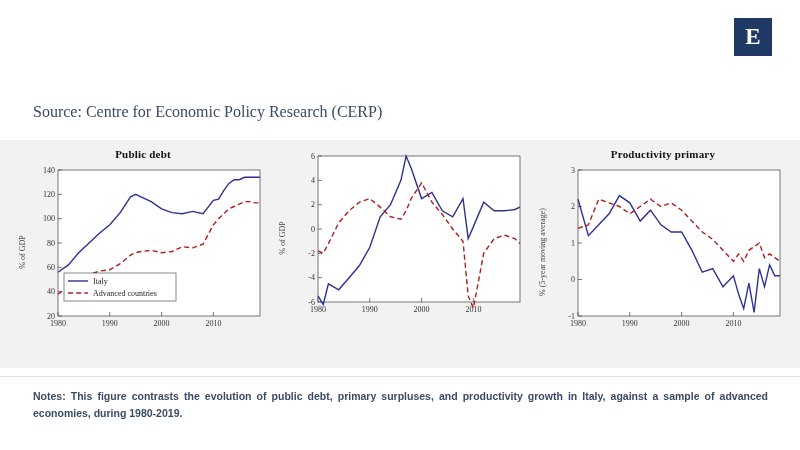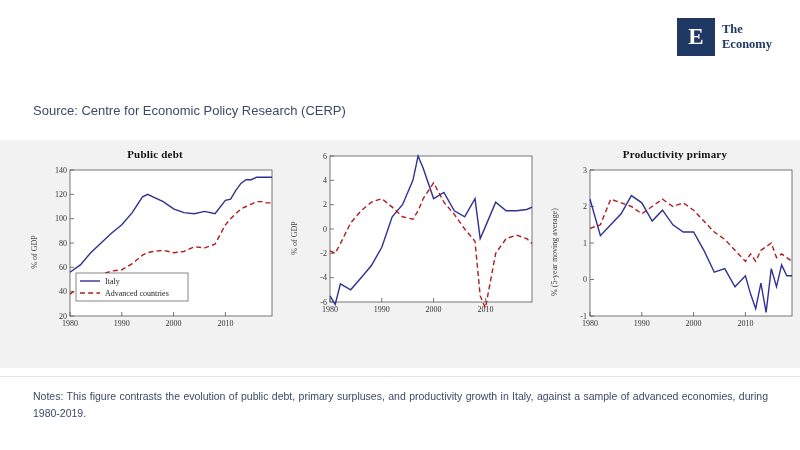--- a/index.html
+++ b/index.html
@@ -34,22 +34,23 @@
     font-size: 23px;
     line-height: 30px;
     color: #1f3864;
     font-weight: 400;
     letter-spacing: 0.1px;
   }
   .source {
     position: absolute;
     left: 33px;
     top: 103px;
-    font-size: 13px;
+    font-size: 16px;
     color: #3b4a66;
+    font-family: Liberation Serif, serif;
   }
   .logo {
     position: absolute;
     right: 28px;
     top: 18px;
     display: flex;
     align-items: center;
     gap: 7px;
   }
   .logo-mark {
@@ -78,21 +79,21 @@
     width: 800px;
     height: 228px;
     background: #f2f2f2;
   }
   .charts {
     position: absolute;
     left: 0; top: 0;
     width: 800px;
     height: 228px;
     display: flex;
-    justify-content: flex-end;
+    justify-content: center;
     align-items: flex-start;
     gap: 10px;
     padding-top: 8px;
     box-sizing: border-box;
     padding-left: 6px;
   }
   .panel {
     width: 250px;
     height: 210px;
     position: relative;
@@ -142,43 +143,40 @@
   
   .notes {
     position: absolute;
     left: 33px;
     top: 388px;
     width: 735px;
     font-size: 10.5px;
     line-height: 17px;
     color: #3b4a66;
     text-align: justify;
+    font-weight: bold;
   }
   .rule {
     position: absolute;
     left: 0;
     top: 376px;
     width: 800px;
     height: 1px;
     background: #e3e3e3;
   }
 </style>
 </head>
 <body>
 
 <div class="slide">
 
   <div class="header">
     <div class="source">Source: Centre for Economic Policy Research (CERP)</div>
     <div class="logo">
       <div class="logo-mark">E</div>
-      <div class="logo-text">
-        <div>The</div>
-        <div>Economy</div>
-      </div>
     </div>
   </div>
 
   <div class="band">
     <div class="charts">
 
       <div class="panel">
         <div class="panel-title">Public debt</div>
         <div class="plot-wrap">
           <div class="ylabel">% of GDP</div>

